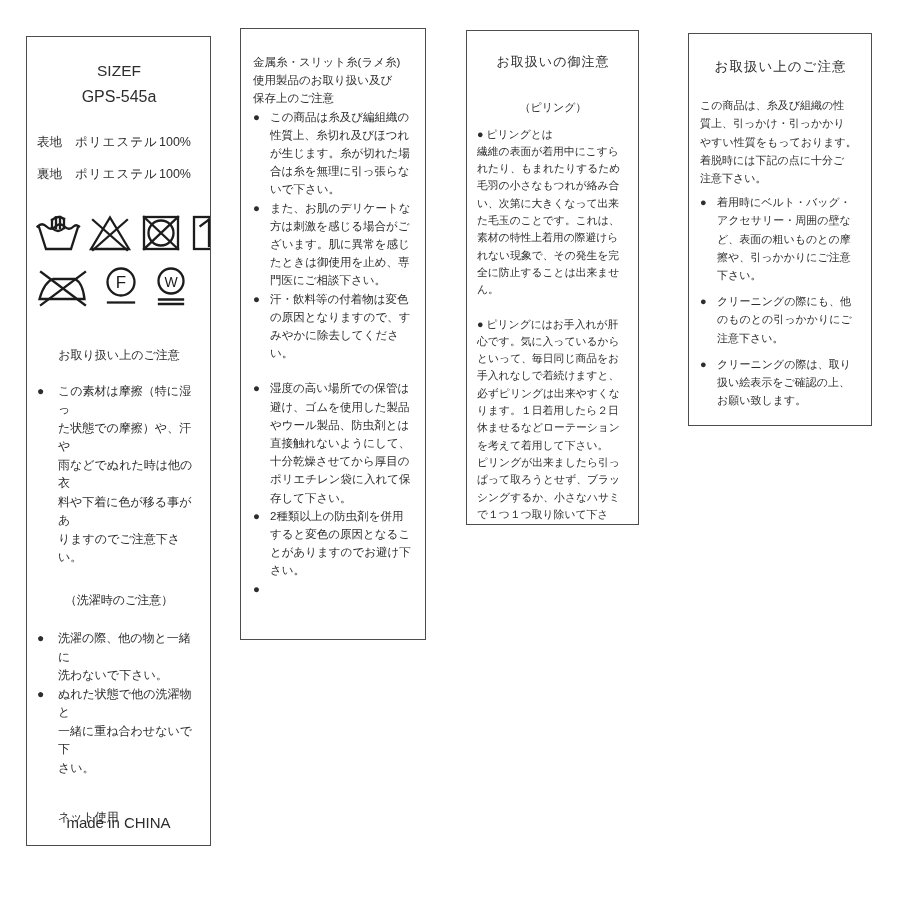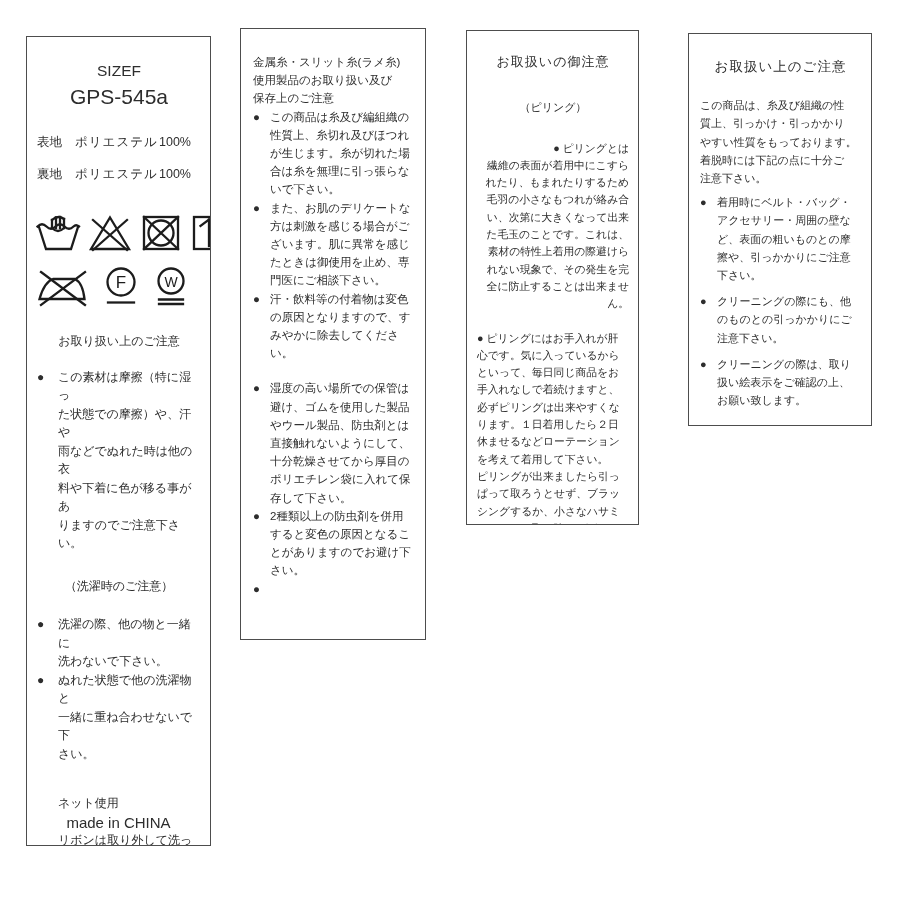--- a/index.html
+++ b/index.html
@@ -13,49 +13,49 @@
     box-sizing:border-box;overflow:hidden;
   }
   #panel1{left:26px;top:36px;width:185px;height:810px;padding:0 9px 0 10px;font-size:12px;line-height:18.5px;}
   #panel2{left:240px;top:28px;width:186px;height:612px;padding:0 8px 0 12px;font-size:11.5px;line-height:18.2px;}
   #panel3{left:466px;top:30px;width:173px;height:495px;padding:0 9px 0 10px;font-size:10.8px;line-height:17.3px;}
   #panel4{left:688px;top:33px;width:184px;height:393px;padding:4px 10px 0 11px;font-size:11px;line-height:18.2px;}
   .pre{white-space:pre-line;}
   .center{text-align:center;}
   
   .p1-size{margin-top:24px;display:flex;justify-content:center;font-size:15.5px;line-height:20px;}
-  .p1-model{margin-top:6px;text-align:center;font-size:21px;line-height:20px;}
+  .p1-model{margin-top:6px;text-align:center;font-size:16px;line-height:20px;}
   .materials{margin-top:26px;display:flex;flex-direction:column;gap:13px;font-size:12.5px;}
   .mat-row{display:flex;align-items:baseline;}
   .mat-part{width:38px;}
   .mat-fiber{flex:1;letter-spacing:1px;}
   .mat-pct{width:42px;text-align:left;}
   .icon-row{display:flex;align-items:flex-end;margin-left:-2px;}
   .icon-row1{margin-top:30px;gap:7px;}
   .icon-row2{margin-top:13px;gap:13px;}
   .icon-row svg{display:block;}
-  .p1-notice-title{margin-top:24px;}
+  .p1-notice-title{margin-top:38px;}
   .p1-wash-title{margin-top:24px;}
   .bullet-row{display:flex;align-items:flex-start;}
   .bullet-row .dot{flex:0 0 21px;font-size:12px;line-height:18.5px;}
   .bullet-row .btxt{flex:1;}
   .p1-b1{margin-top:17px;}
   .p1-wb1{margin-top:20px;}
   .p1-wb2{margin-top:0;}
   .p1-net{margin-top:31px;padding-left:21px;}
   .p1-ribbon{margin-top:18px;padding-left:21px;}
   .p1-origin{position:absolute;left:0;right:0;bottom:13px;text-align:center;font-size:15px;}
   
   .p2-title{margin-top:24px;}
   #panel2 .bullet-row .dot{flex:0 0 17px;font-size:11.5px;line-height:18.2px;}
   .p2-b4{margin-top:17px;}
   
   .p3-title{margin-top:22px;font-size:13px;letter-spacing:1px;}
   .p3-subtitle{margin-top:29px;font-size:11px;}
-  .p3-para1{margin-top:23px;text-align:right;}
+  .p3-para1{margin-top:9px;}
   .p3-para2{margin-top:17px;}
   
   .p4-title{margin-top:20px;font-size:13.5px;letter-spacing:1px;}
   .p4-intro{margin-top:20px;}
   #panel4 .bullet-row .dot{flex:0 0 17px;font-size:11px;line-height:18.2px;}
   .p4-b{margin-top:8px;}
   .p4-b1{margin-top:6px;}
   
   .care svg{stroke:#1c1c1c;fill:none;stroke-width:2.3;stroke-linecap:square;}
   .care text{stroke:none;fill:#1c1c1c;font-family:"Liberation Sans",sans-serif;}

